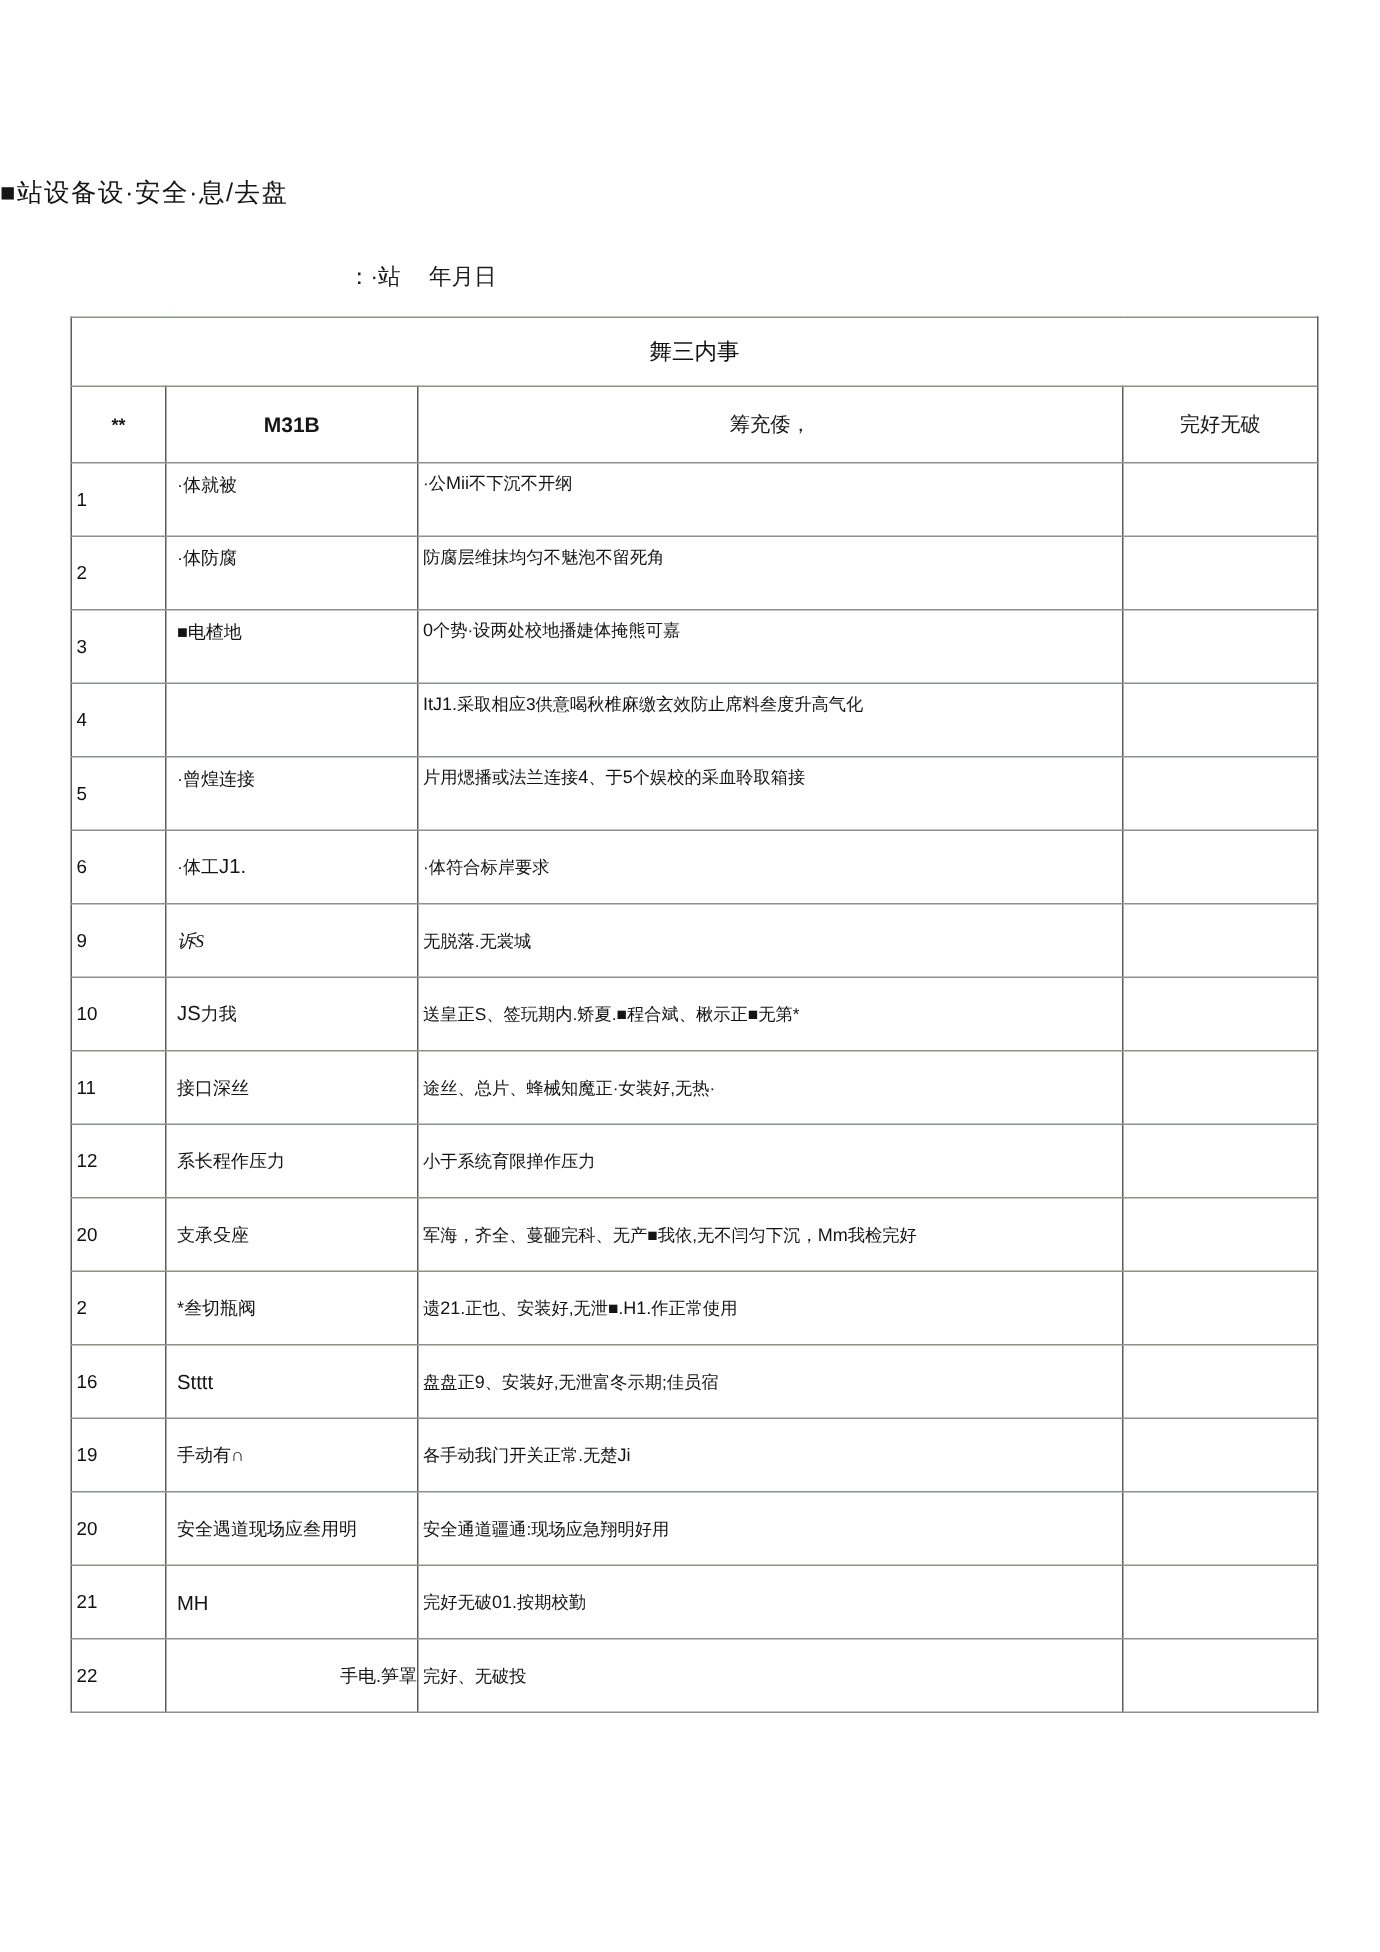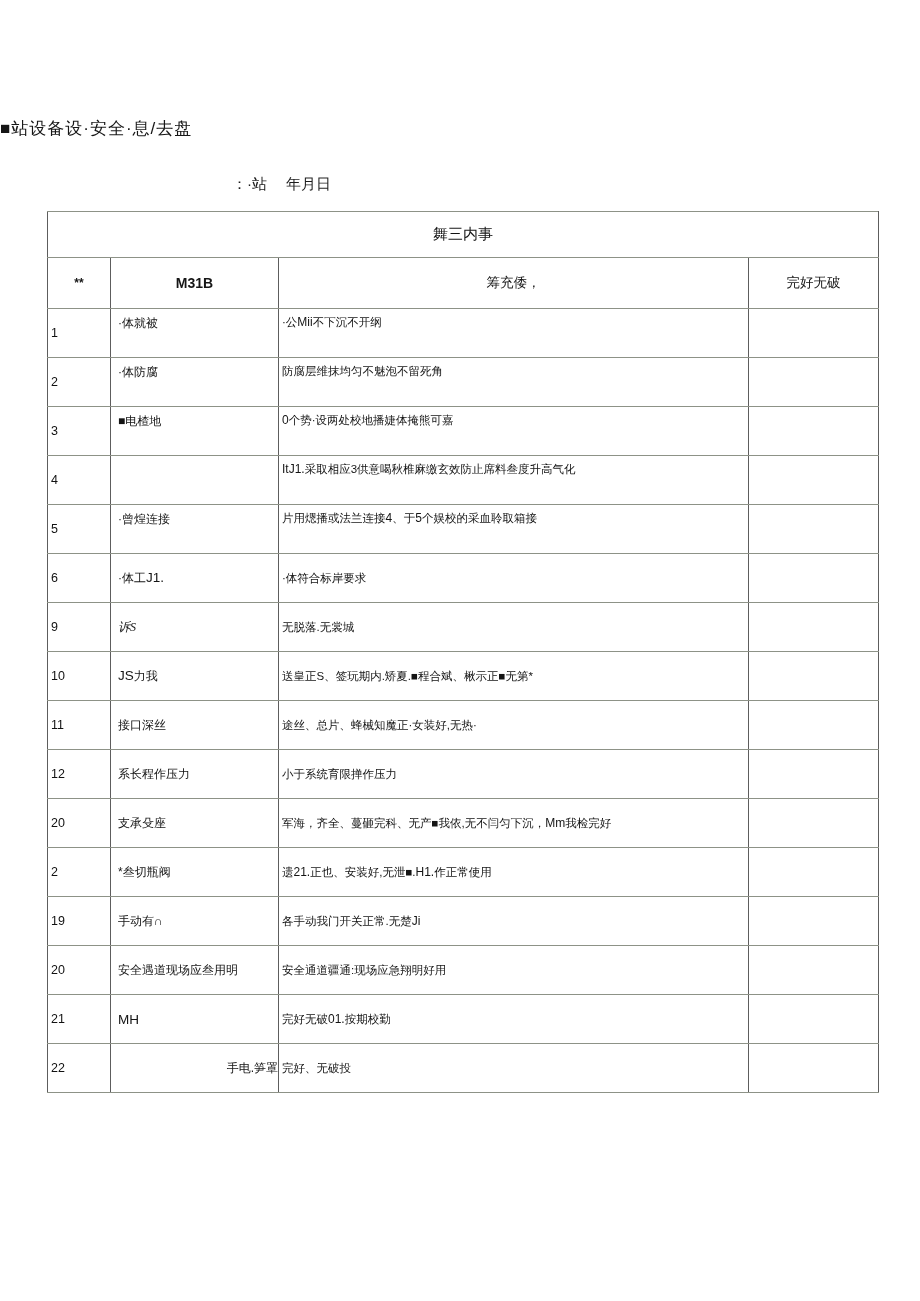--- a/index.html
+++ b/index.html
@@ -186,20 +186,26 @@
           <td class="c-content"><span>军海，齐全、蔓砸完科、无产■我依,无不闫匀下沉，</span><b>Mm</b><span>我检完好</span></td>
           <td class="c-status"></td>
         </tr>
         <tr>
           <td class="c-no">2</td>
           <td class="c-label"><span>*叁切瓶阀</span></td>
           <td class="c-content"><span>遗</span><b>21.</b><span>正也、安装好,无泄■.</span><b>H1.</b><span>作正常使用</span></td>
           <td class="c-status"></td>
         </tr>
         <tr>
+          <td class="c-no">16</td>
+          <td class="c-label"><b>Stttt</b></td>
+          <td class="c-content"><span>盘盘正</span><b>9</b><span>、安装好,无泄富冬示期;佳员宿</span></td>
+          <td class="c-status"></td>
+        </tr>
+        <tr>
           <td class="c-no">19</td>
           <td class="c-label"><span>手动有∩</span></td>
           <td class="c-content"><span>各手动我门开关正常.无楚</span><b>Ji</b></td>
           <td class="c-status"></td>
         </tr>
         <tr>
           <td class="c-no">20</td>
           <td class="c-label"><span>安全遇道现场应叁用明</span></td>
           <td class="c-content"><span>安全通道疆通:现场应急翔明好用</span></td>
           <td class="c-status"></td>

